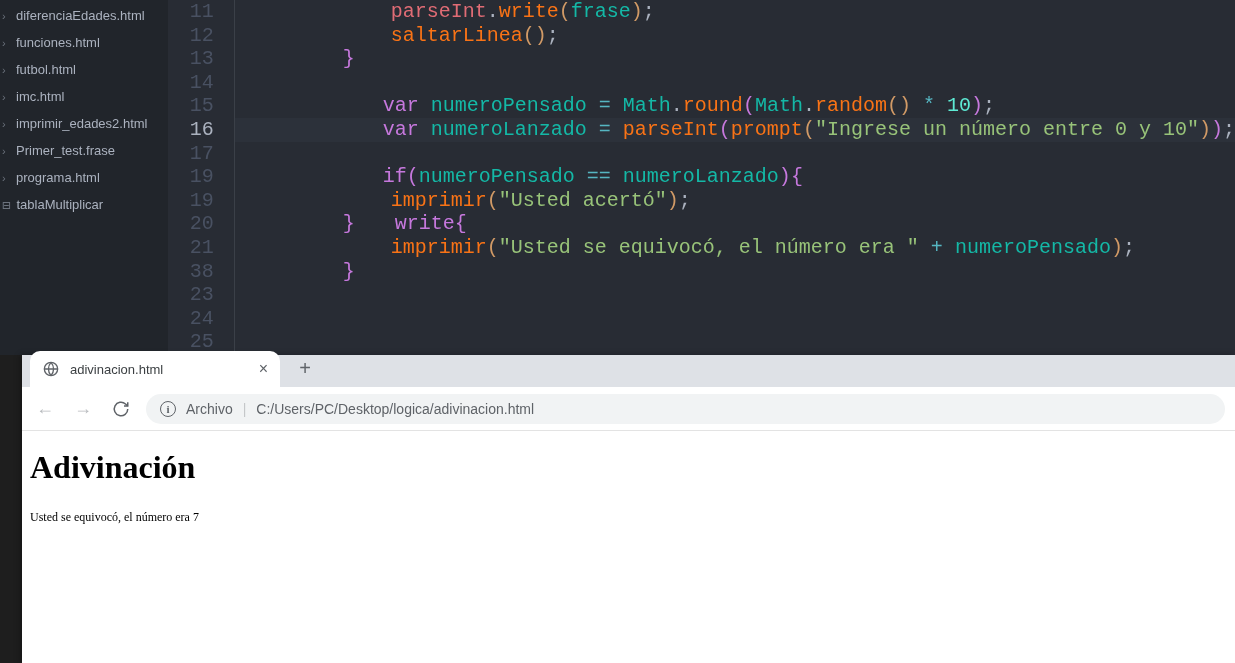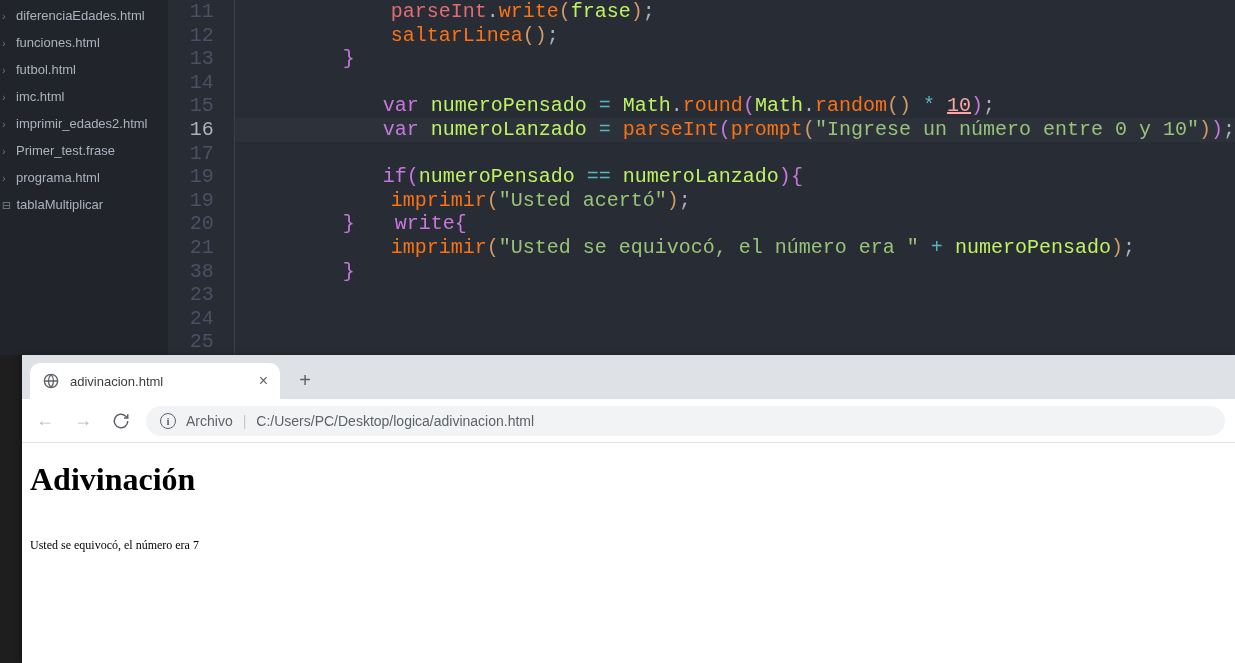--- a/index.html
+++ b/index.html
@@ -66,45 +66,45 @@
     border-left: 1px solid #3b4048;
   }
   .code-line {
     height: 23.6px;
     line-height: 23.6px;
     white-space: pre;
     padding-left: 12px;
   }
   .code-line.hl { background: #2c313a; }
   
-  .c-ident  { color: #bef264; }
+  .c-ident  { color: #14b8a6; }
   .c-obj    { color: #e06c75; }
   .c-fn     { color: #f97316; }
   .c-kw     { color: #c678dd; margin-left: 40px; }
   .c-op     { color: #56b6c2; }
   .c-str    { color: #98c379; }
-  .c-num    { color: #fca5a5; text-decoration: underline; }
+  .c-num    { color: #5eead4; }
   .c-punc   { color: #abb2bf; }
   .c-brace-y{ color: #d19a66; }
   .c-brace-p{ color: #c678dd; }
 
   
   .browser {
     position: absolute;
     top: 355px;
     left: 22px;
     right: 0;
     bottom: 0;
     background: #fff;
     box-shadow: -2px 0 6px rgba(0,0,0,.3);
     display: flex;
     flex-direction: column;
   }
   .tabstrip {
-    height: 44px;
+    height: 32px;
     background: #dee1e6;
     display: flex;
     align-items: flex-end;
     padding-left: 8px;
   }
   .tab {
     background: #fff;
     height: 36px;
     min-width: 250px;
     border-radius: 10px 10px 0 0;
@@ -171,21 +171,21 @@
   .page {
     flex: 1;
     background: #fff;
     padding: 18px 8px;
     font-family: "Times New Roman", serif;
     color: #000;
   }
   .page h1 {
     font-size: 32px;
     font-weight: bold;
-    margin-bottom: 40px;
+    margin-bottom: 24px;
   }
   .page p {
     font-size: 12px;
   }
 </style>
 </head>
 <body>
 
 <div class="editor-area">
   <div class="sidebar" id="sidebar">

